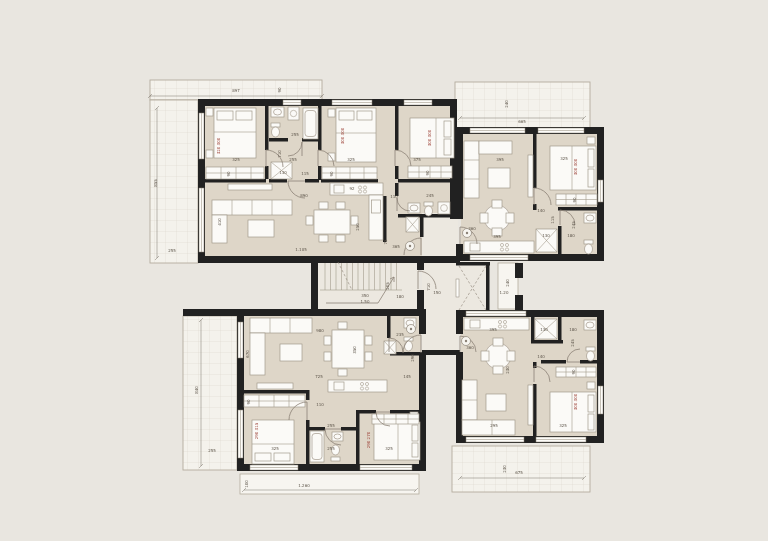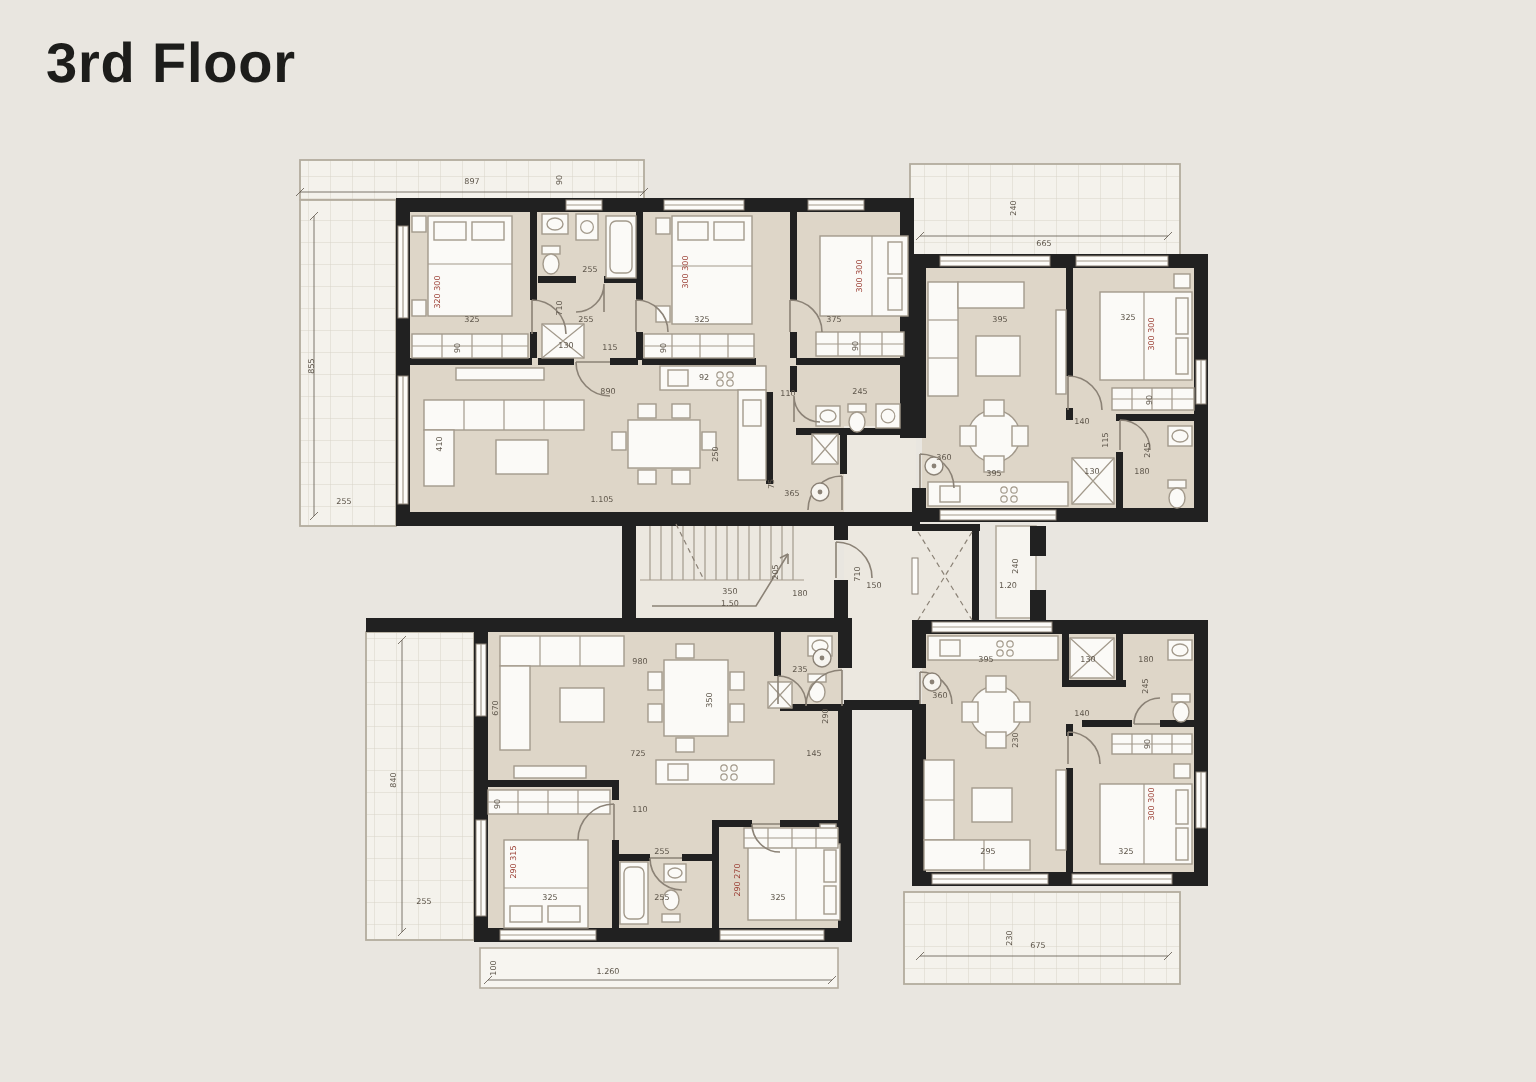--- a/index.html
+++ b/index.html
@@ -25,21 +25,20 @@
   .strip{fill:#f7f5f0;stroke:var(--bedge);stroke-width:.8;}
   .entc{fill:#f7f5f0;stroke:var(--line);stroke-width:.7;}
   .dimline{stroke:var(--dim);stroke-width:.4;}
   .dim{font:4px "DejaVu Sans",sans-serif;fill:var(--dim);text-anchor:middle;}
   .dim.red{fill:var(--dimred);}
 </style>
 </head>
 <body>
 
 <div class="stage">
-  <div class="title">3rd Floor</div>
 
   <svg width="768" height="541" viewBox="0 0 768 541">
     <defs>
       <pattern id="g11" width="11" height="11" patternUnits="userSpaceOnUse">
         <rect width="11" height="11" fill="var(--balc)"></rect>
         <path d="M11 0H0V11" fill="none" stroke="var(--grid)" stroke-width="0.5"></path>
       </pattern>
     </defs>
 
     <g>

